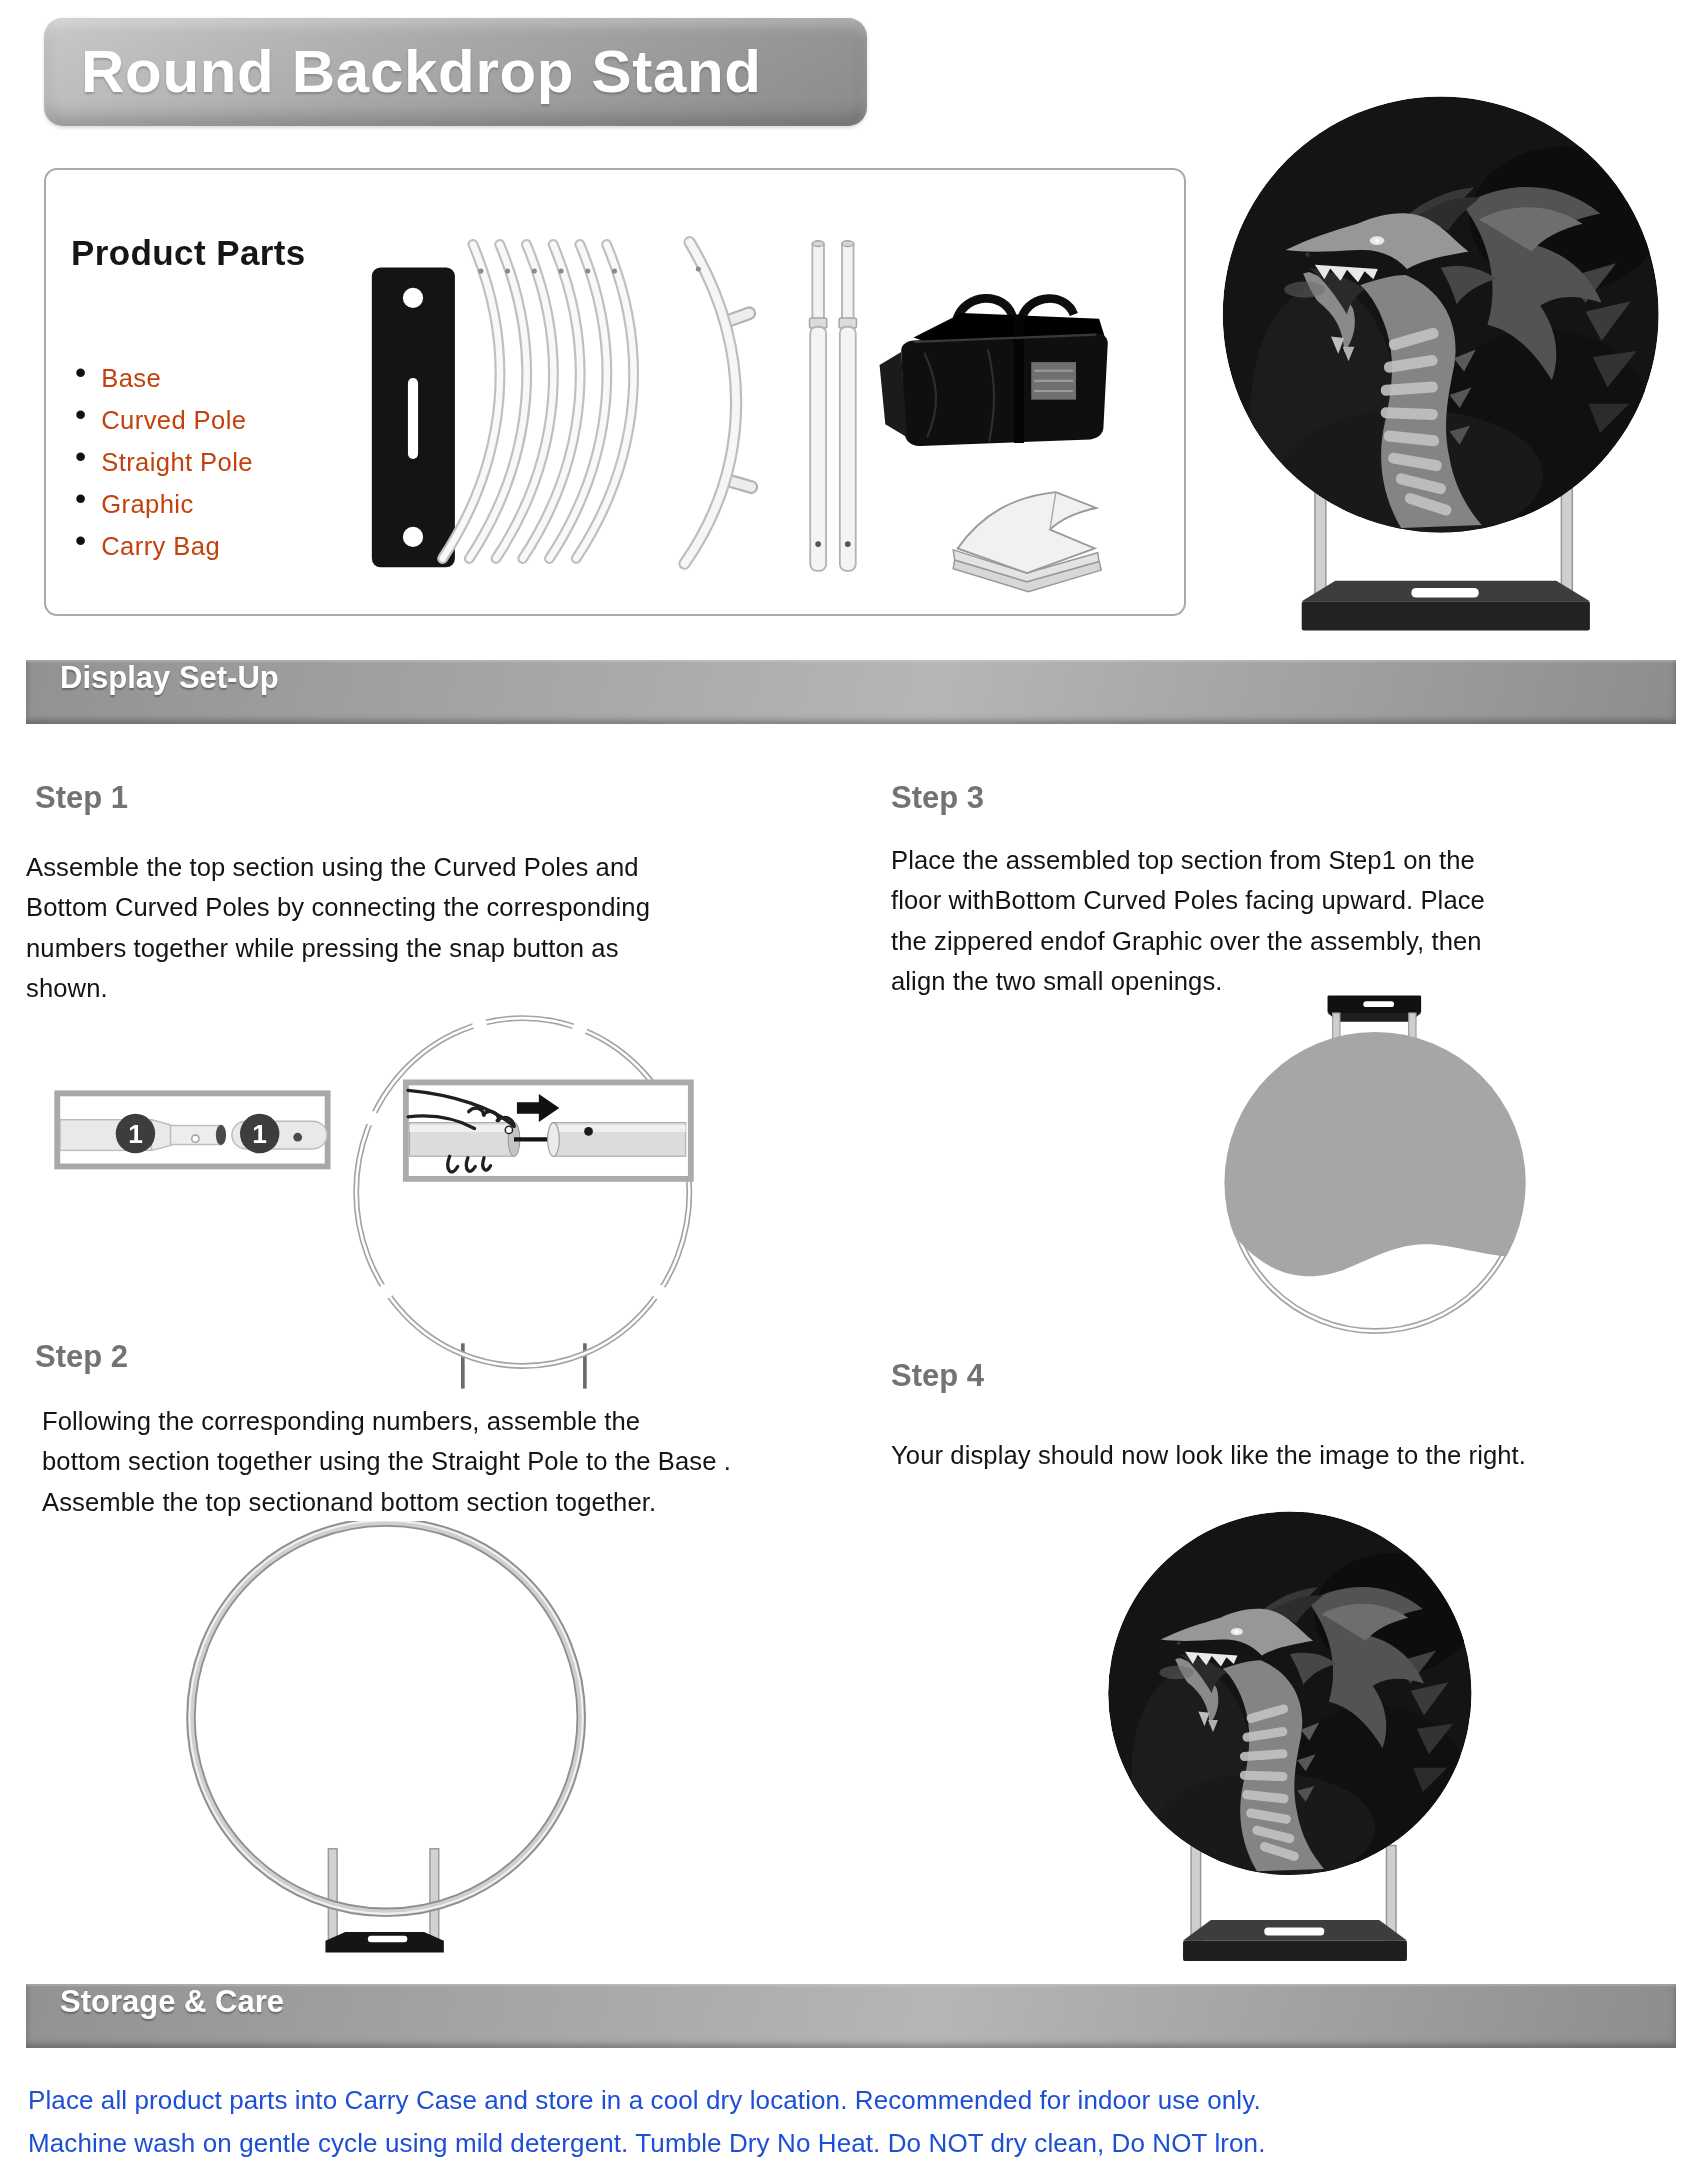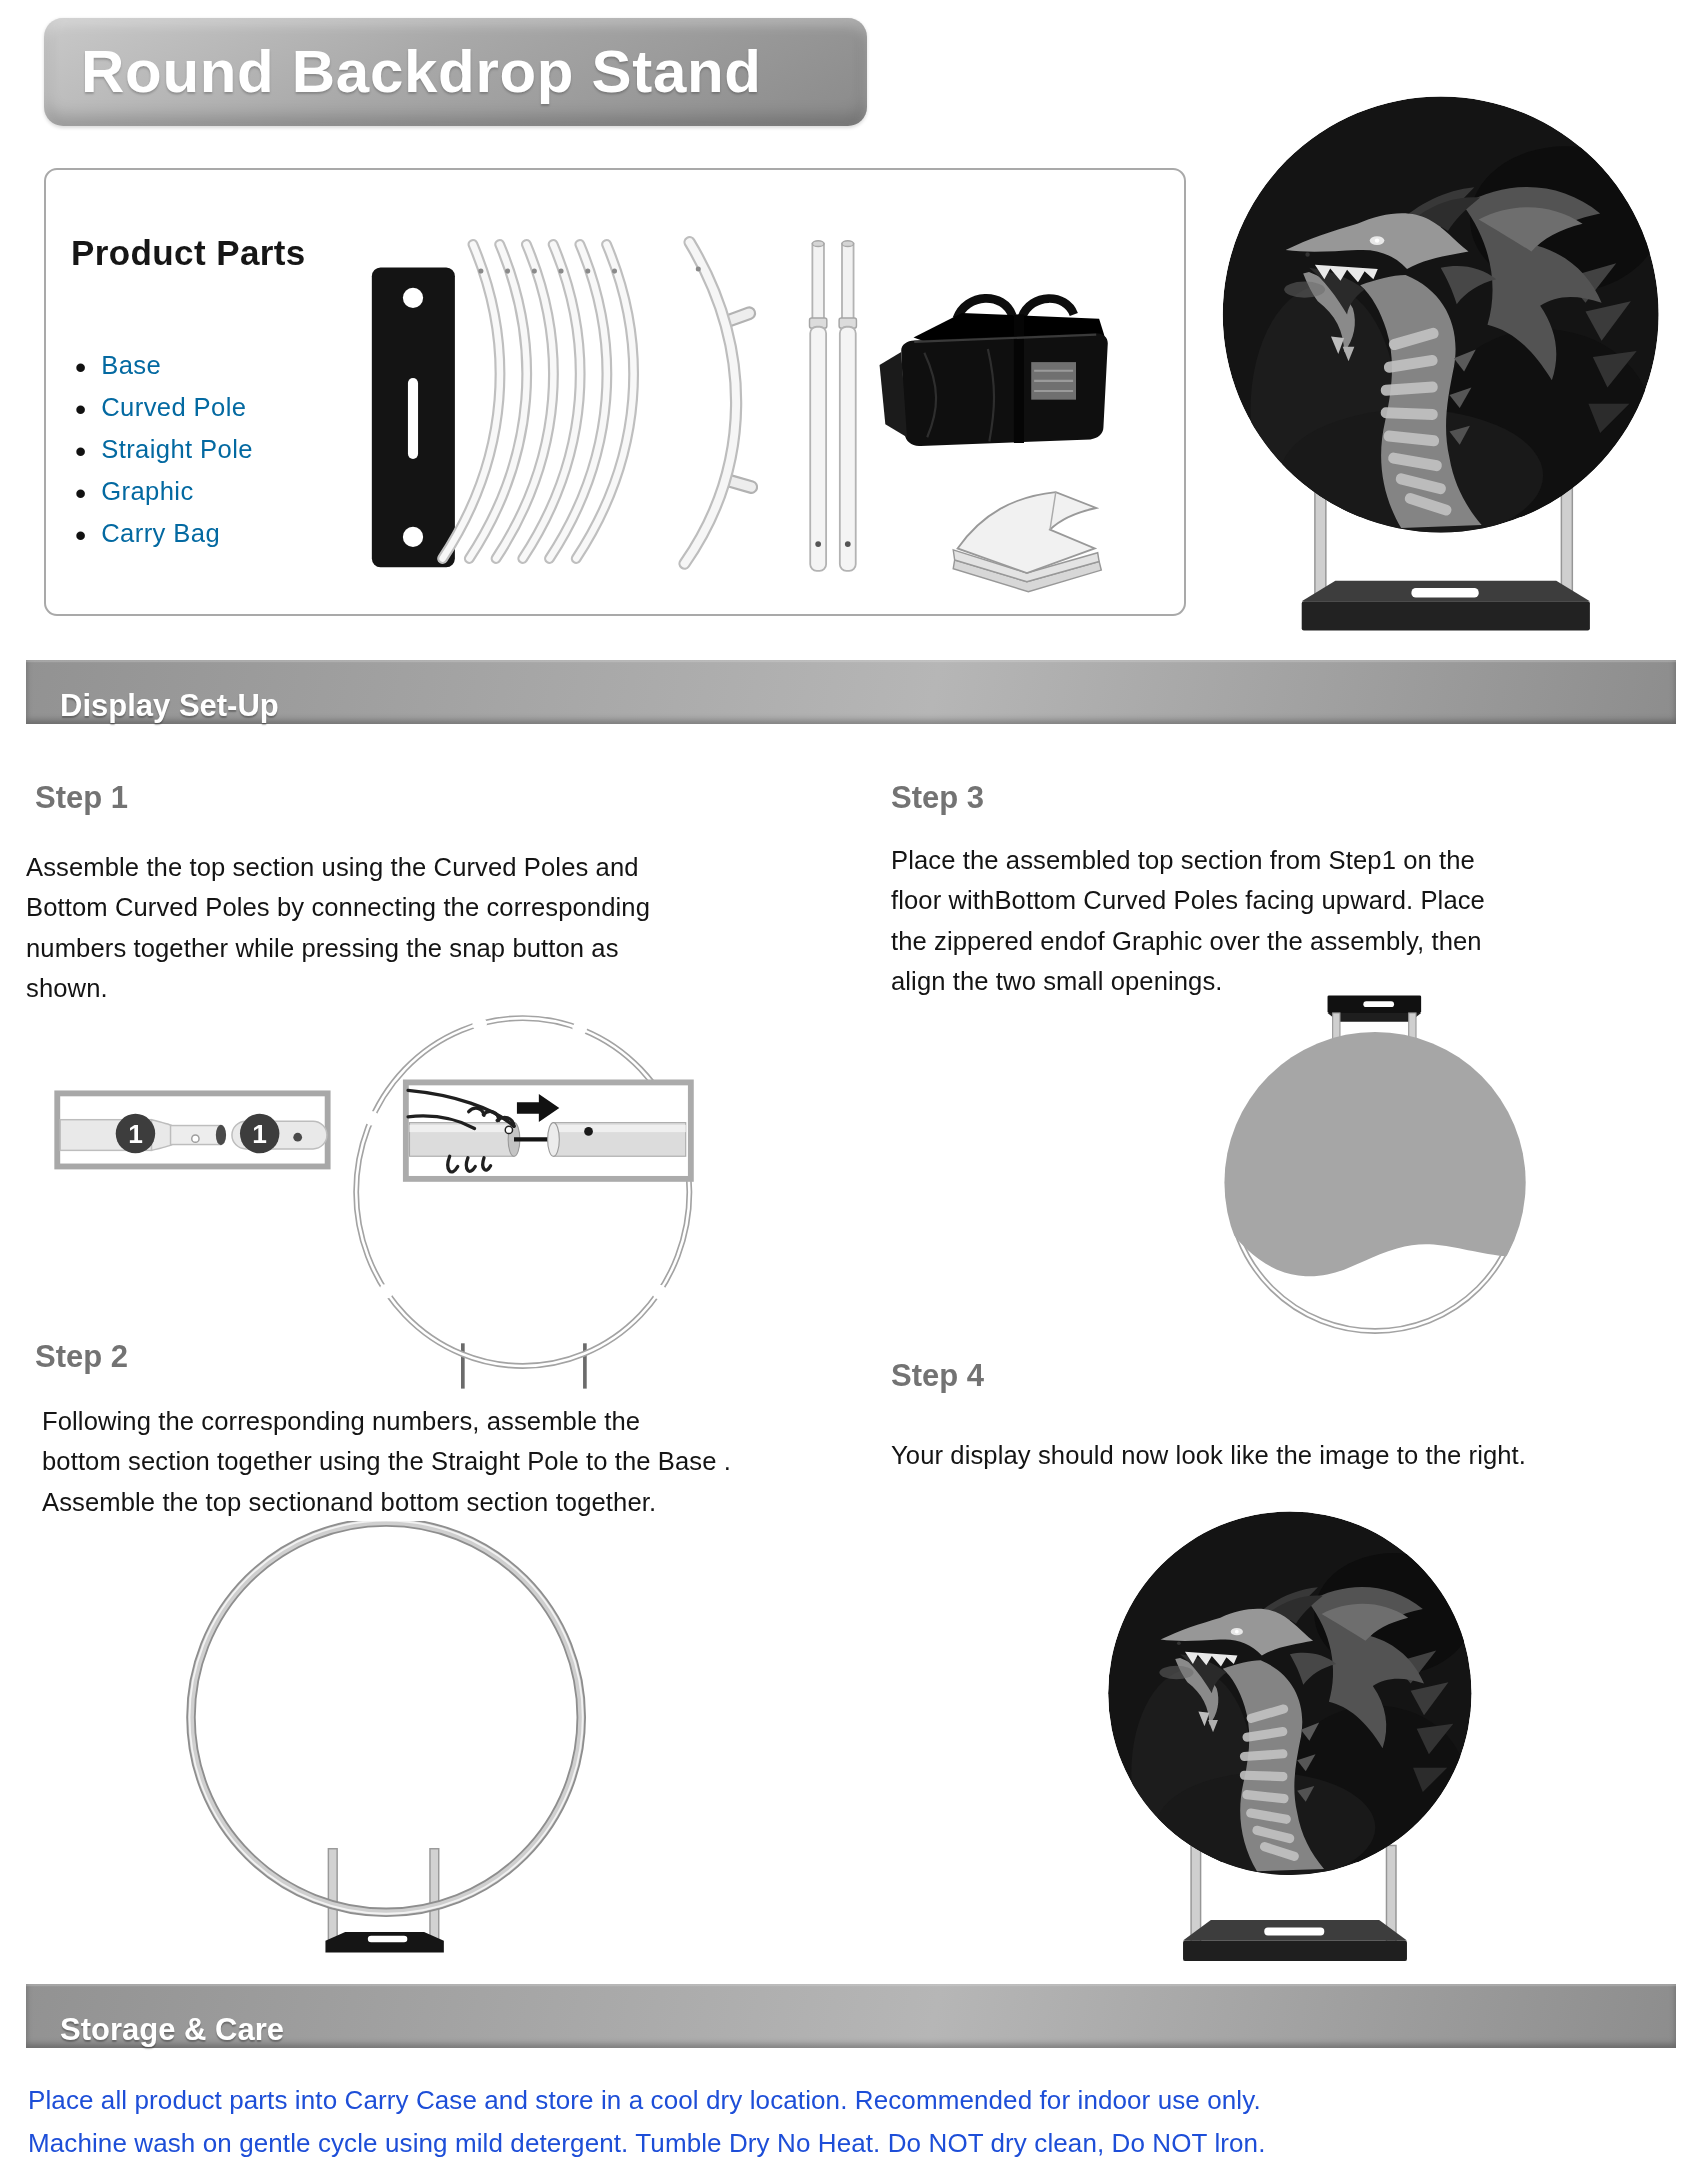--- a/index.html
+++ b/index.html
@@ -20,43 +20,43 @@
     display:flex;align-items:center;
   }
   .title-banner span{
     padding-left:37px;font-size:60px;font-weight:bold;color:#ffffff;
     letter-spacing:0.7px;text-shadow:0 2.2px 2.2px rgba(0,0,0,.22);white-space:nowrap;
   }
   .section-banner{
     position:absolute;left:26px;width:1650px;height:64px;
     background:linear-gradient(103deg,#929292 0%,#b6b6b6 55%,#8d8d8d 100%);
     box-shadow:inset 0 2.2px 0 rgba(255,255,255,.20), inset 0 -3.7px 5.9px rgba(0,0,0,.28);
-    display:flex;align-items:flex-end;
+    display:flex;align-items:flex-start;
   }
   .section-banner span{
     padding-left:34px;font-size:31px;font-weight:bold;color:#fff;
     text-shadow:0 1.5px 1.5px rgba(0,0,0,.3);
   }
   #banner-display{top:660px;}
   #banner-storage{top:1984px;}
   
   .product-box{
     position:absolute;left:44px;top:168px;width:1142px;height:448px;
     border:2.9px solid #a9a9a9;border-radius:13px;background:#fff;box-sizing:border-box;
   }
   .product-box h2{
     position:absolute;left:25px;top:63px;margin:0;
     font-size:35px;font-weight:bold;color:#161616;letter-spacing:0.4px;
   }
   .parts-list{
     position:absolute;left:29px;top:181px;margin:0;padding:0;list-style:none;
   }
   .parts-list li{
-    display:flex;align-items:flex-start;height:42px;
-    font-size:25.6px;color:#0369a1;letter-spacing:0.4px;
+    display:flex;align-items:flex-end;height:42px;
+    font-size:25.6px;color:#c2410c;letter-spacing:0.4px;
   }
   .parts-list li::before{
     content:"\2022";font-size:32px;margin-right:14.6px;position:relative;top:-2.2px;color:#111;
   }
   .abs-svg{position:absolute;}
   
   .step-h{position:absolute;margin:0;font-size:31px;font-weight:bold;color:#737373;}
   .step-p{
     position:absolute;margin:0;font-size:25.6px;line-height:1.58;color:#141414;
     white-space:pre-line;letter-spacing:0.1px;

